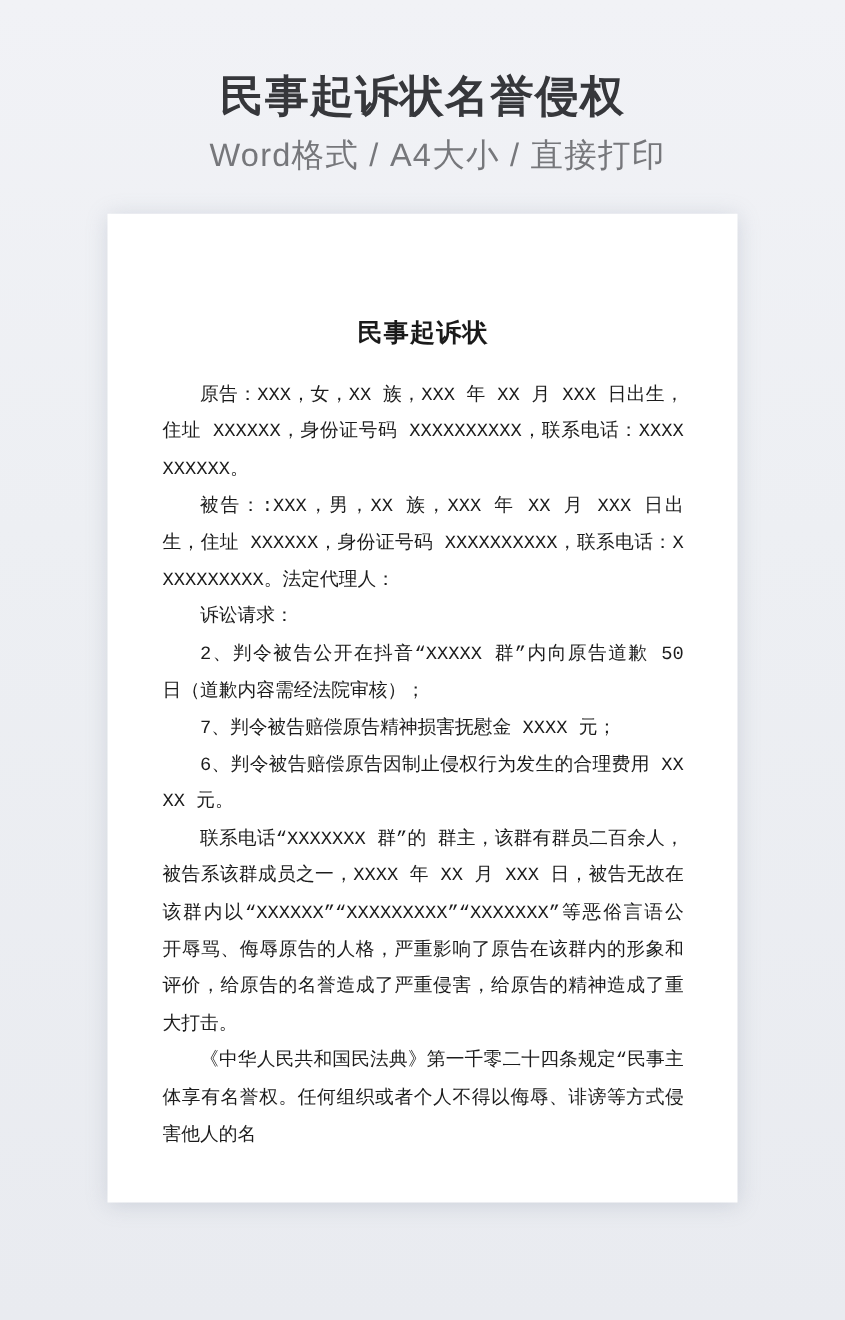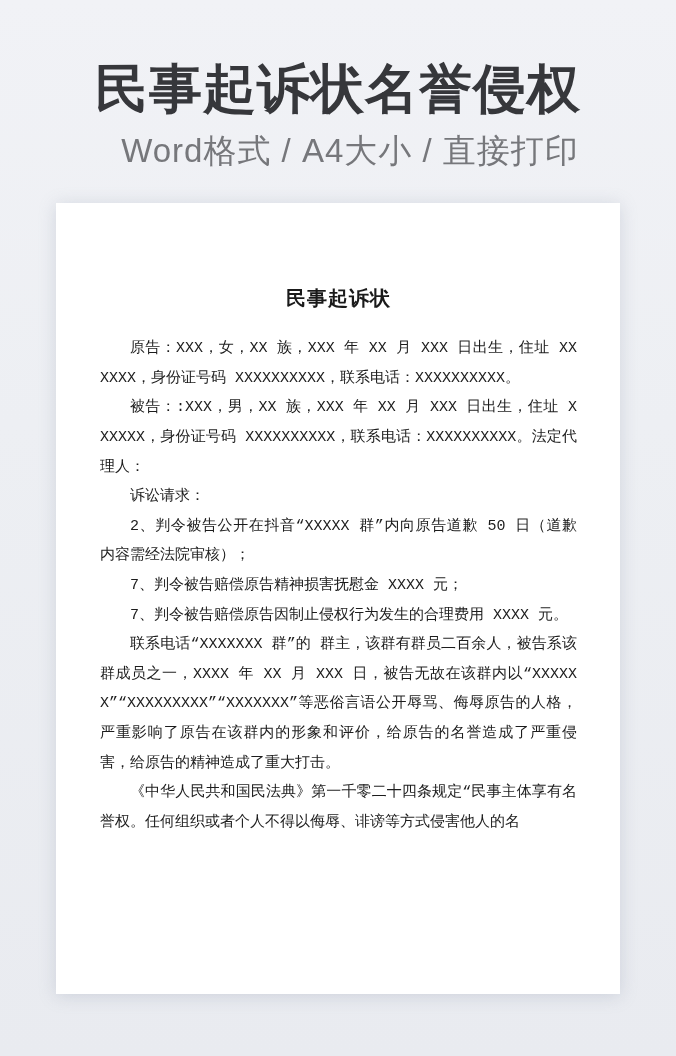--- a/index.html
+++ b/index.html
@@ -10,37 +10,37 @@
   }
   body {
     background: linear-gradient(180deg, #f1f2f6 0%, #edeff3 40%, #e9ebf0 100%);
     font-family: "Liberation Sans", "DejaVu Sans", sans-serif;
   }
   .header {
     padding-top: 56px;
     text-align: center;
   }
   .header-title {
-    font-size: 53px;
+    font-size: 35px;
     font-weight: 800;
     color: #36373b;
     letter-spacing: 1px;
     line-height: 1.25;
     text-align: center;
   }
   .header-subtitle {
     margin-top: 7px;
-    font-size: 33px;
+    font-size: 26px;
     font-weight: 400;
     color: #76777b;
     letter-spacing: 1px;
     padding-left: 24px;
   }
   .page {
-    width: 564px;
+    width: 504px;
     height: 791px;
     margin: 29px auto 0 auto;
     background: #ffffff;
     box-shadow: 0 2px 16px rgba(140, 150, 170, 0.30);
     padding: 82px 43px 0 44px;
     overflow: hidden;
   }
   .doc-title {
     font-family: "Liberation Serif", "DejaVu Serif", serif;
     font-size: 20px;
@@ -69,17 +69,17 @@
 </div>
 
 <div class="page">
   <div class="doc-title">民事起诉状</div>
   <div class="doc-body">
       <p>原告：XXX，女，XX 族，XXX 年 XX 月 XXX 日出生，住址 XXXXXX，身份证号码 XXXXXXXXXX，联系电话：XXXXXXXXXX。</p>
       <p>被告：:XXX，男，XX 族，XXX 年 XX 月 XXX 日出生，住址 XXXXXX，身份证号码 XXXXXXXXXX，联系电话：XXXXXXXXXX。法定代理人：</p>
       <p>诉讼请求：</p>
       <p>2、判令被告公开在抖音“XXXXX 群”内向原告道歉 50 日（道歉内容需经法院审核）；</p>
       <p>7、判令被告赔偿原告精神损害抚慰金 XXXX 元；</p>
-      <p>7、判令被告赔偿原告因制止侵权行为发生的合理费用 XXXX 元。</p>
+      <p>6、判令被告赔偿原告因制止侵权行为发生的合理费用 XXXX 元。</p>
       <p>联系电话“XXXXXXX 群”的 群主，该群有群员二百余人，被告系该群成员之一，XXXX 年 XX 月 XXX 日，被告无故在该群内以“XXXXXX”“XXXXXXXXX”“XXXXXXX”等恶俗言语公开辱骂、侮辱原告的人格，严重影响了原告在该群内的形象和评价，给原告的名誉造成了严重侵害，给原告的精神造成了重大打击。</p>
       <p>《中华人民共和国民法典》第一千零二十四条规定“民事主体享有名誉权。任何组织或者个人不得以侮辱、诽谤等方式侵害他人的名</p>
     </div>
 </div>
 
 </body></html>

